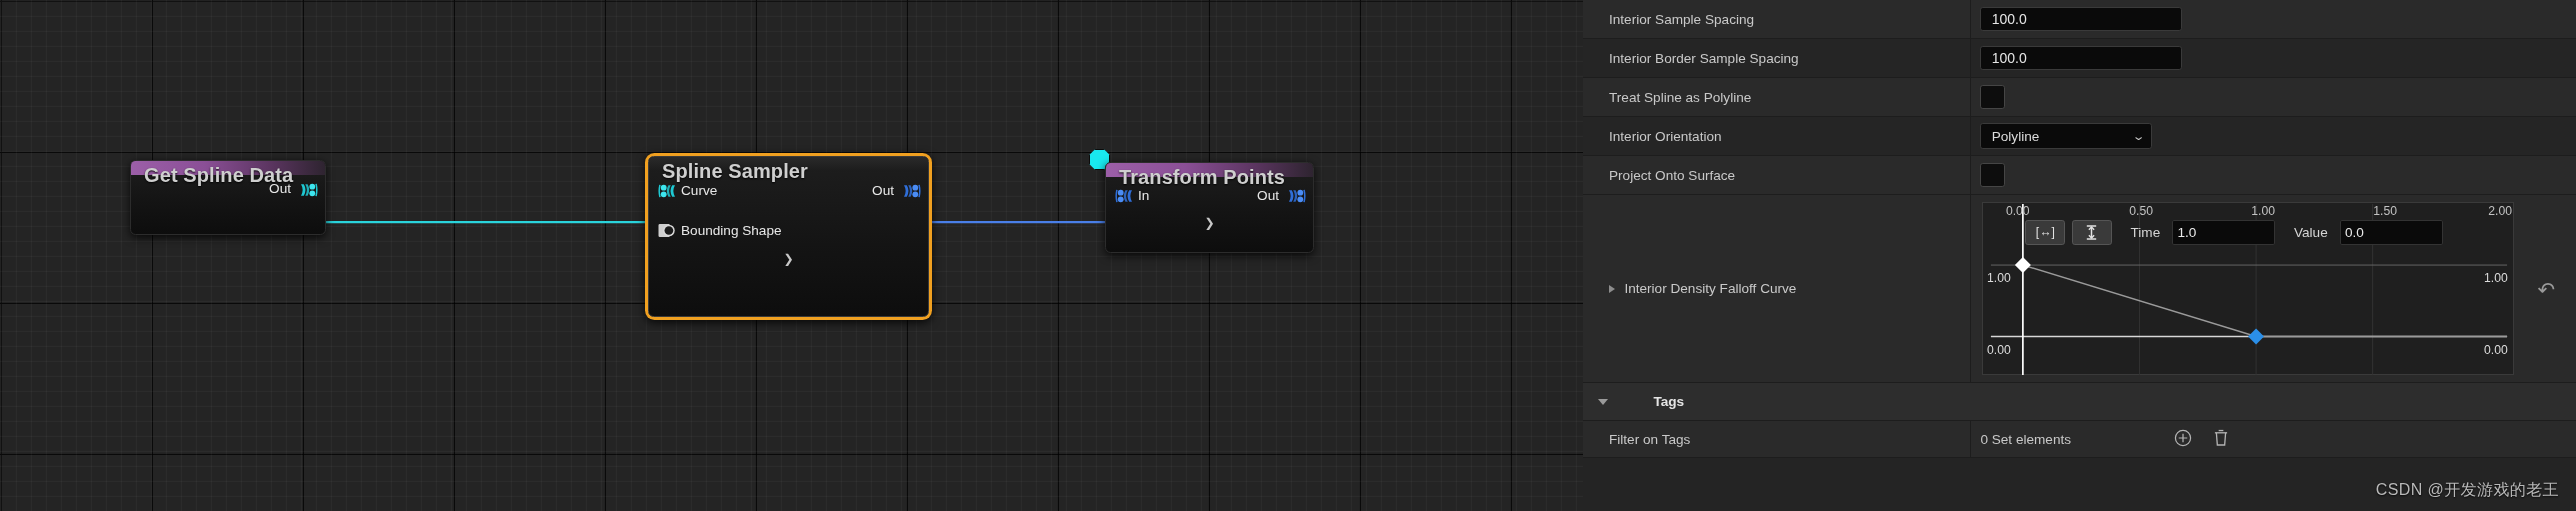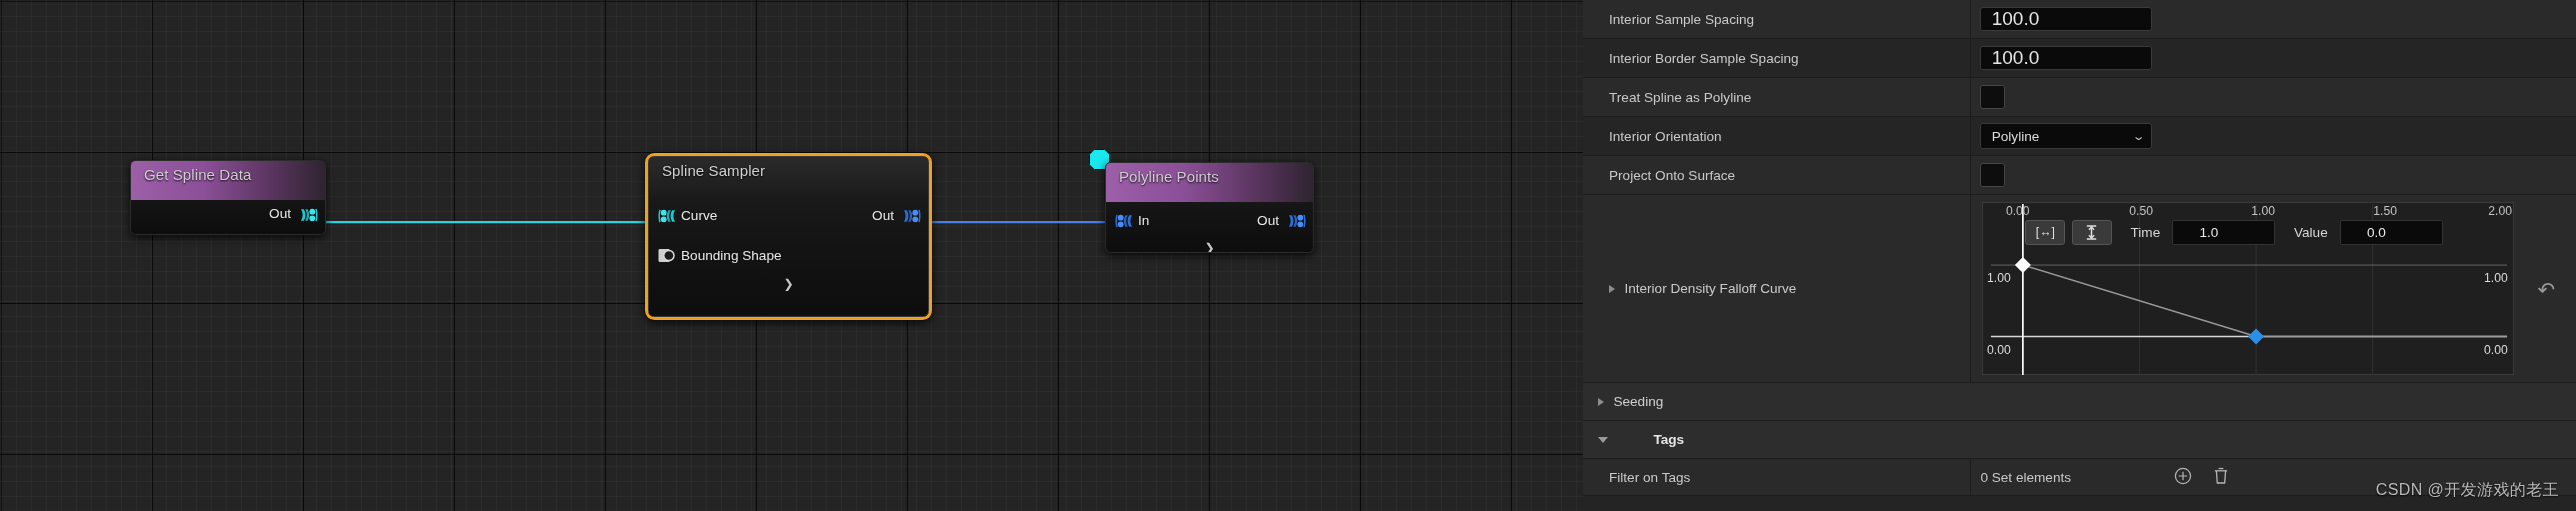--- a/index.html
+++ b/index.html
@@ -37,25 +37,25 @@
     box-shadow: 0 2.8px 8.5px rgba(0,0,0,0.75);
   }
   .node-inner {
     border-radius: 5.6px;
     overflow: hidden;
     background: linear-gradient(to bottom, #1e1e1e 0%, #141414 55%, #0d0d0d 100%);
     border: 0.9px solid #2c2c2c;
     height: 100%;
   }
   .node-title {
-    height: 39px;
+    height: 14px;
     line-height: 28px;
     padding: 0 13px;
-    font-size: 15px;
-    font-weight: normal;
+    font-size: 20px;
+    font-weight: bold;
     color: #cfcfcf;
     text-shadow: 0 0.9px 1.9px rgba(0,0,0,0.9);
     letter-spacing: 0.1px;
   }
   .title-purple {
     background: linear-gradient(to right, #9c5fa8 0%, #8a4f96 38%, #5b3560 72%, #2e2430 100%);
   }
   .node-body { position: relative; }
 
   .node.selected { padding: 3px; background: #f0a020; border-radius: 9.4px; }
@@ -111,26 +111,26 @@
     padding-left: 26px;
     color: #c9c9c9;
     white-space: nowrap;
     border-right: 0.9px solid #1d1d1d;
     height: 100%;
     display: flex; align-items: center;
   }
   .prop-val { flex: 1; padding-left: 9.4px; display: flex; align-items: center; height: 100%; }
 
   .num-field {
-    width: 172px; height: 24.5px;
+    width: 202px; height: 24.5px;
     background: #0a0a0a;
     border: 0.9px solid #3a3a3a;
     border-radius: 2.8px;
     color: #e6e6e6;
-    font-size: 19px;
+    font-size: 14px;
     display: flex; align-items: center;
     padding-left: 10.3px;
   }
   .checkbox {
     width: 24.5px; height: 24.5px;
     background: #0d0d0d;
     border: 0.9px solid #454545;
     border-radius: 2.8px;
   }
   .combo {
@@ -187,21 +187,21 @@
     border-radius: 2.8px;
     color: #e2e2e2;
     display: flex; align-items: center; justify-content: center;
     font-size: 12.2px;
   }
   .cfield-label { color: #d5d5d5; font-size: 13.6px; margin-left: 12px; }
   .cfield {
     width: 103px; height: 24.5px;
     background: #0a0a0a; border: 0.9px solid #333; border-radius: 1.9px;
     color: #eaeaea; font-size: 13.6px;
-    display: flex; align-items: center; padding-left: 26px;
+    display: flex; align-items: center; padding-left: 4px;
     margin-left: 5.6px;
   }
   .axis-top { position: absolute; top: 0.9px; left: 0; width: 100%; height: 21px; z-index: 4; }
   .axis-top span {
     position: absolute; top: 0; font-size: 12.2px; color: #c2c2c2;
   }
   .ylab { position: absolute; font-size: 12.2px; color: #dcdcdc; z-index: 4; }
 
   .reset-icon {
     position: absolute; right: 21px; top: 83px;
@@ -300,21 +300,21 @@
 
           <div class="expander">❯</div>
         </div>
       </div>
     </div>
 
     <div class="sel-dot" style="left:1089px; top:149px;"></div>
 
     <div class="node" style="left:1105px; top:162px; width:209px; height:91px;">
       <div class="node-inner">
-        <div class="node-title title-purple">Polyline Points</div>
+        <div class="node-title title-purple">Transform Points</div>
         <div class="node-body">
           <div class="pin-row" style="height:38px;">
             <span class="pin in" style="top:11.3px;">
               <svg width="18" height="16" viewBox="0 0 19 17">
                 <path d="M18 2.5 Q14.5 8.5 18 14.5 L15 14.5 Q11.5 8.5 15 2.5 Z" fill="#2f6ed8"></path>
                 <path d="M13.5 2.5 Q10 8.5 13.5 14.5 L11 14.5 Q7.5 8.5 11 2.5 Z" fill="#2f6ed8" opacity=".85"></path>
                 <circle cx="6" cy="5" r="3.1" fill="#4a8cf5"></circle>
                 <circle cx="6" cy="12" r="3.1" fill="#4a8cf5"></circle>
                 <path d="M2 2 Q0.4 8.5 2 15" stroke="#2f6ed8" stroke-width="1.6" fill="none"></path>
               </svg>
@@ -429,24 +429,20 @@
             <path d="M 42 66 L 290 142 L 557 142" stroke="#9a9a9a" stroke-width="1.5" fill="none"></path>
 
             <rect x="36" y="60" width="12" height="12" fill="#ffffff" transform="rotate(45 42 66)"></rect>
             <rect x="284" y="136" width="12" height="12" fill="#2b8fe8" transform="rotate(45 290 142)"></rect>
           </svg>
         </div>
         <span class="reset-icon">↶</span>
       </div>
     </div>
 
-    <div class="section-row">
-      <span class="tri"></span>
-      <span>Seeding</span>
-    </div>
 
     <div class="section-row bold">
       <span class="tri open"></span>
       <span>Tags</span>
     </div>
 
     <div class="prop-row" style="height:37px;justify-content:center;">
       <div class="prop-name">Filter on Tags</div>
       <div class="prop-val">
         <span style="color:#c8c8c8;">0 Set elements</span>

